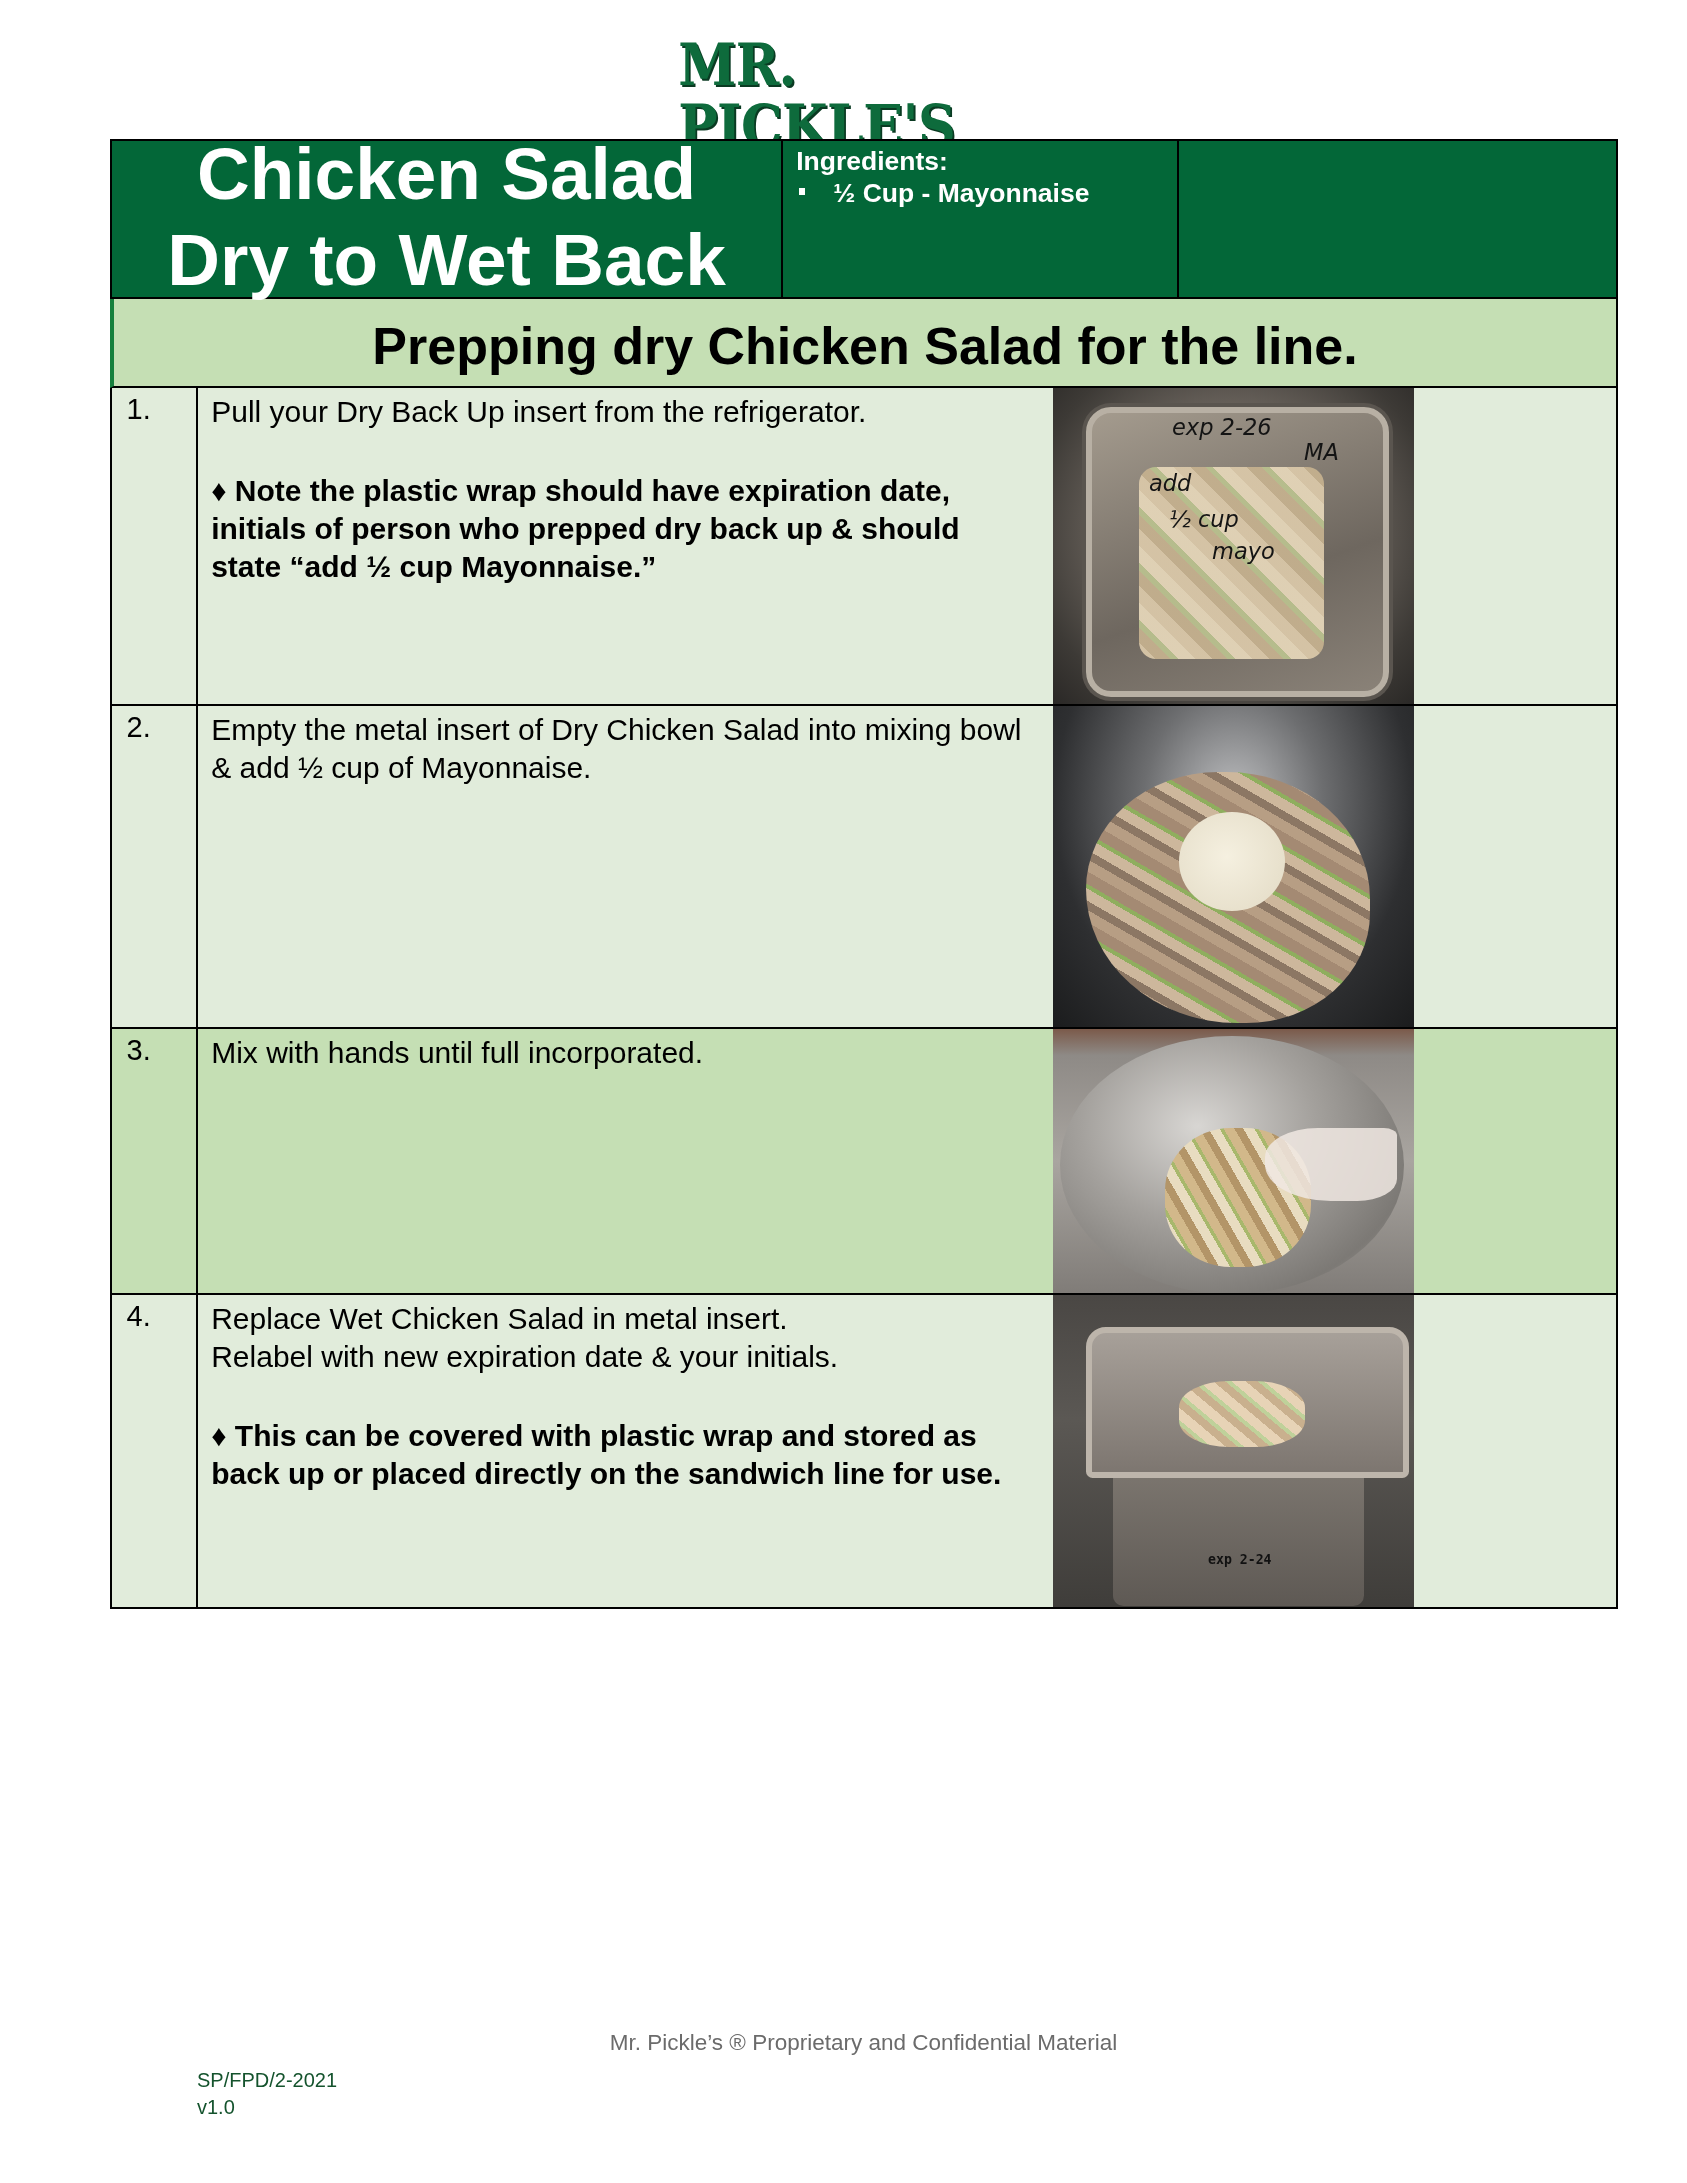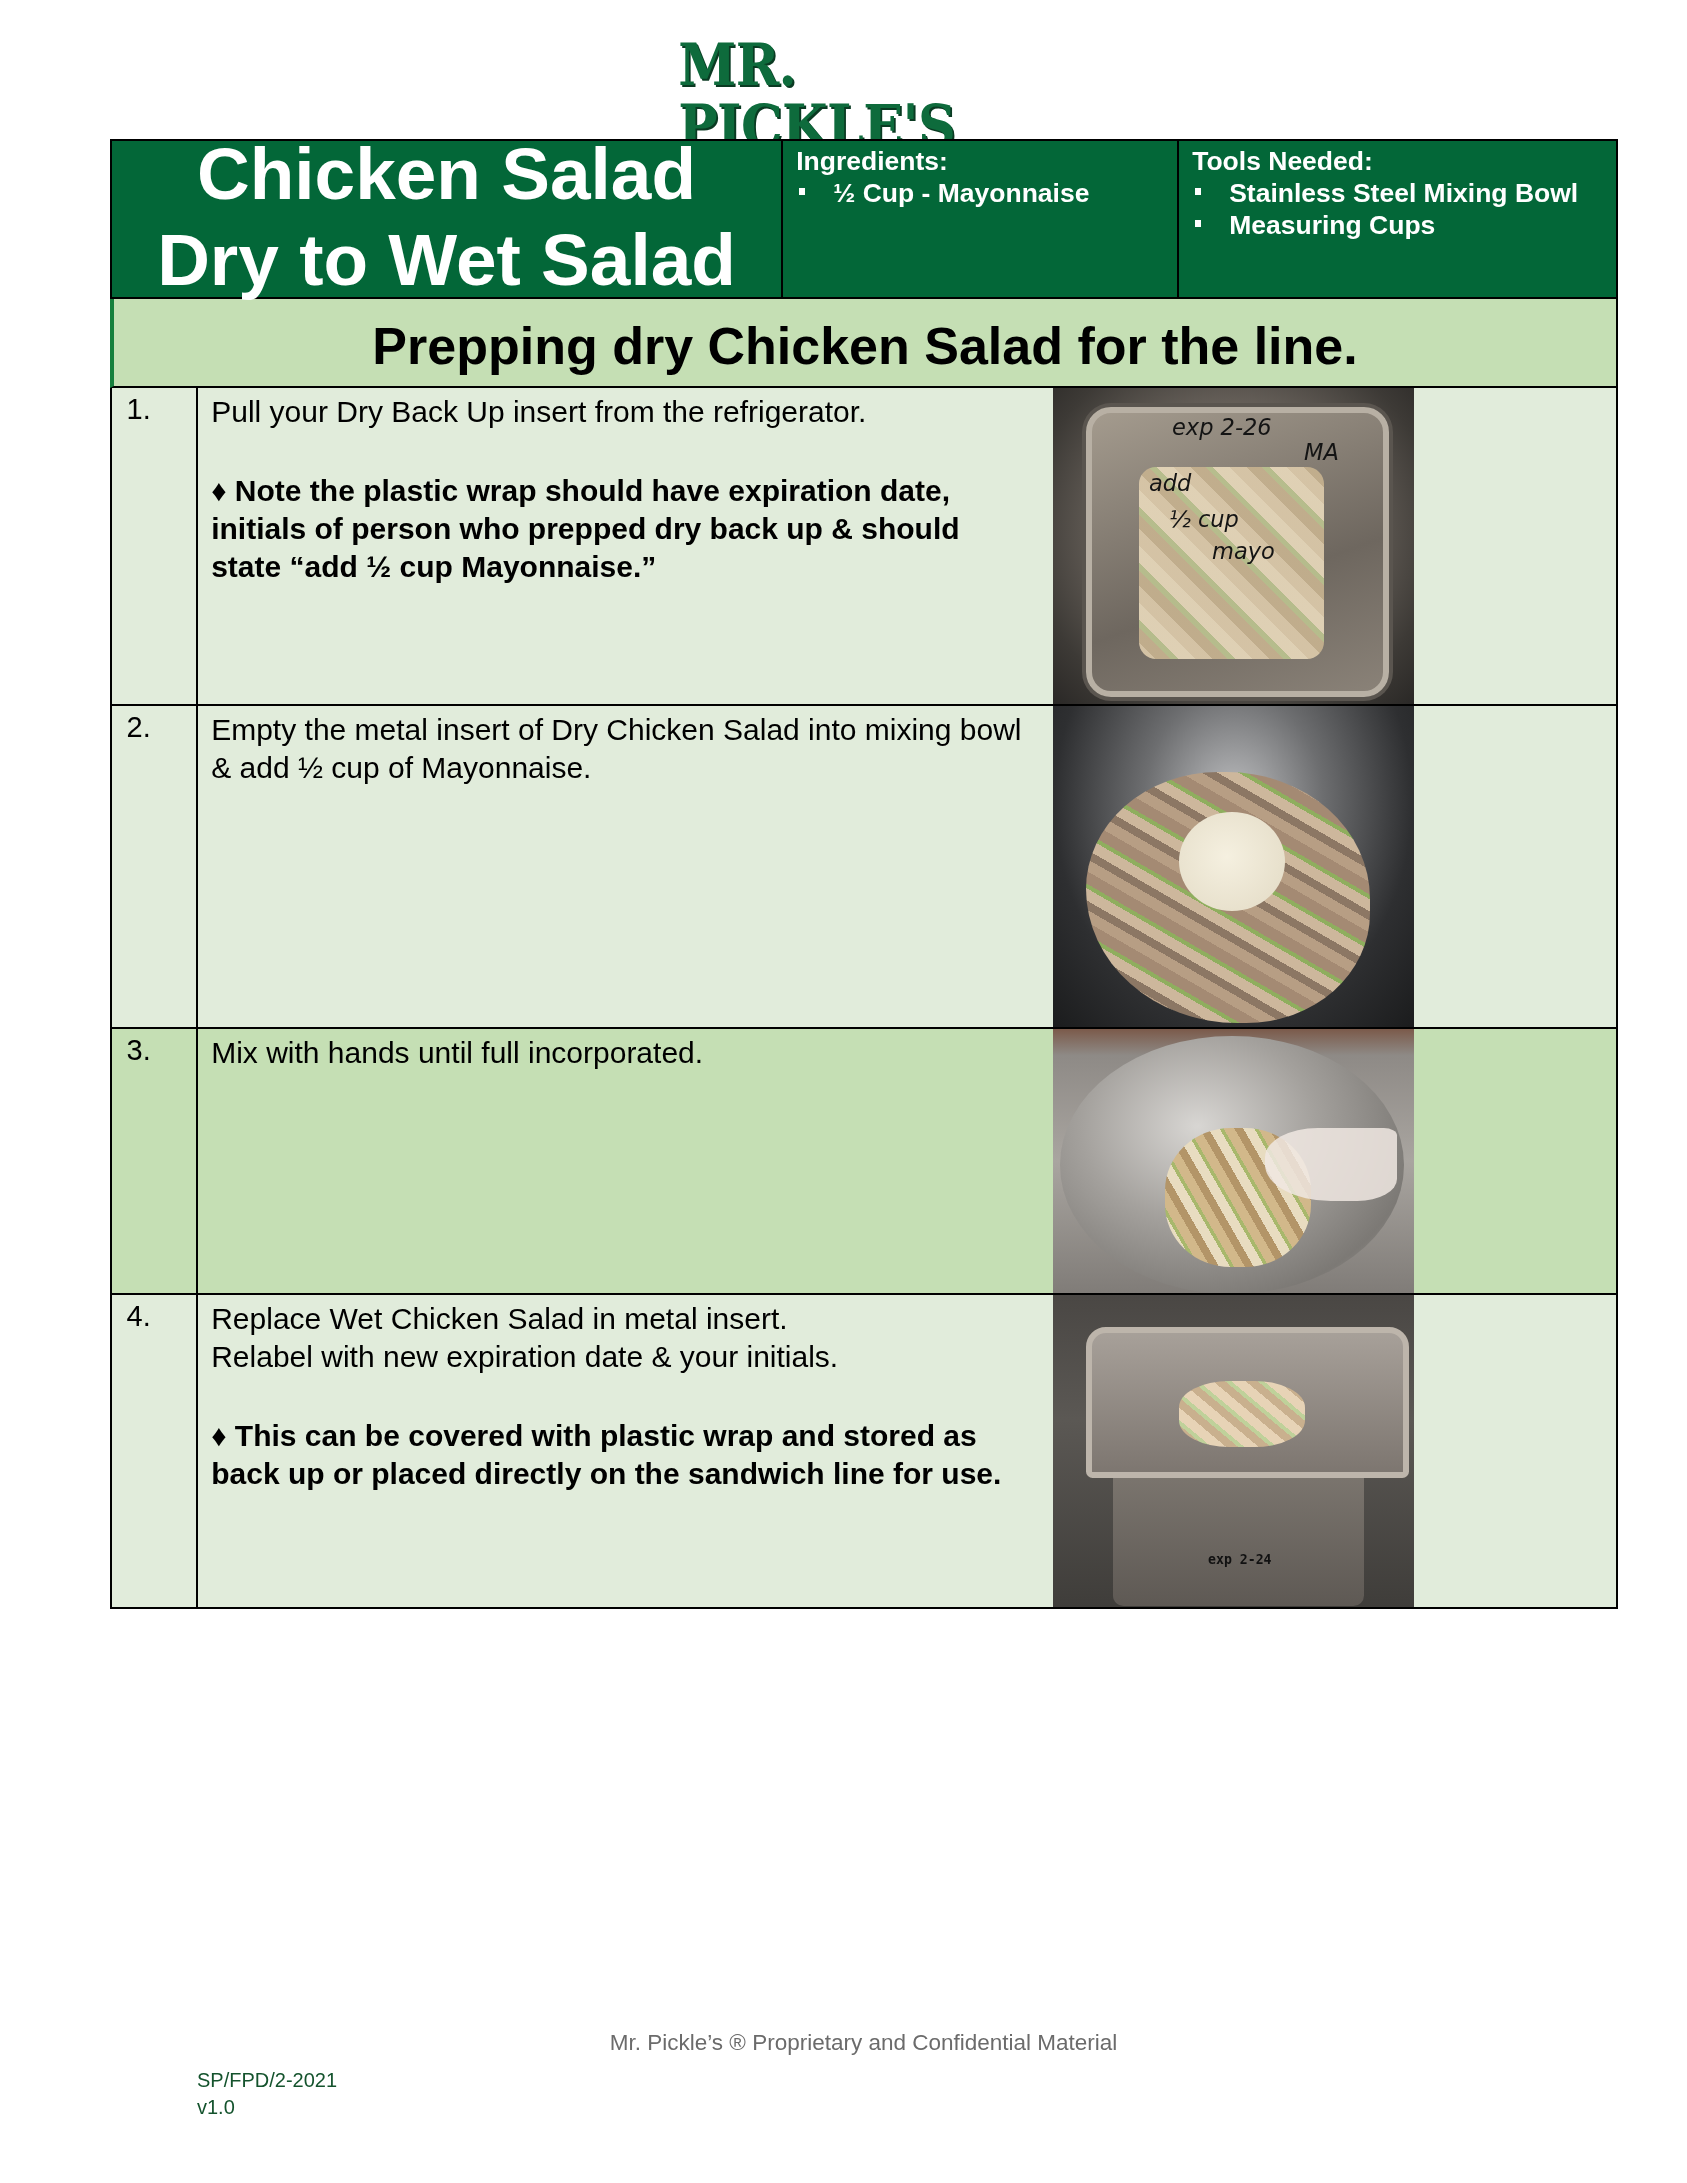--- a/index.html
+++ b/index.html
@@ -85,45 +85,32 @@
     <span class="logo-sub">SANDWICH SHOP</span>
   </div>
 </div>
 
 <div class="sheet">
 
   <div class="hdr">
     <div class="hdr-title">
       <div class="hdr-title-text">
         <div>Chicken Salad</div>
-        <div>Dry to Wet Salad</div>
+        <div>Dry to Wet Back</div>
       </div>
     </div>
     <div class="hdr-col hdr-ing">
       <div>Ingredients:</div>
       <ul>
         <li>
           <span class="bullet"></span>
         </li>
         <li>
           <span class="bullet"></span>
           <span>½ Cup - Mayonnaise</span>
-        </li>
-      </ul>
-    </div>
-    <div class="hdr-col hdr-tools">
-      <div>Tools Needed:</div>
-      <ul>
-        <li>
-          <span class="bullet"></span>
-          <span>Stainless Steel Mixing Bowl</span>
-        </li>
-        <li>
-          <span class="bullet"></span>
-          <span>Measuring Cups</span>
         </li>
       </ul>
     </div>
   </div>
 
   <div class="band">
     <div class="band-text">Prepping dry Chicken Salad for the line.</div>
   </div>
 
   <div class="step light" style="height:318px;">

